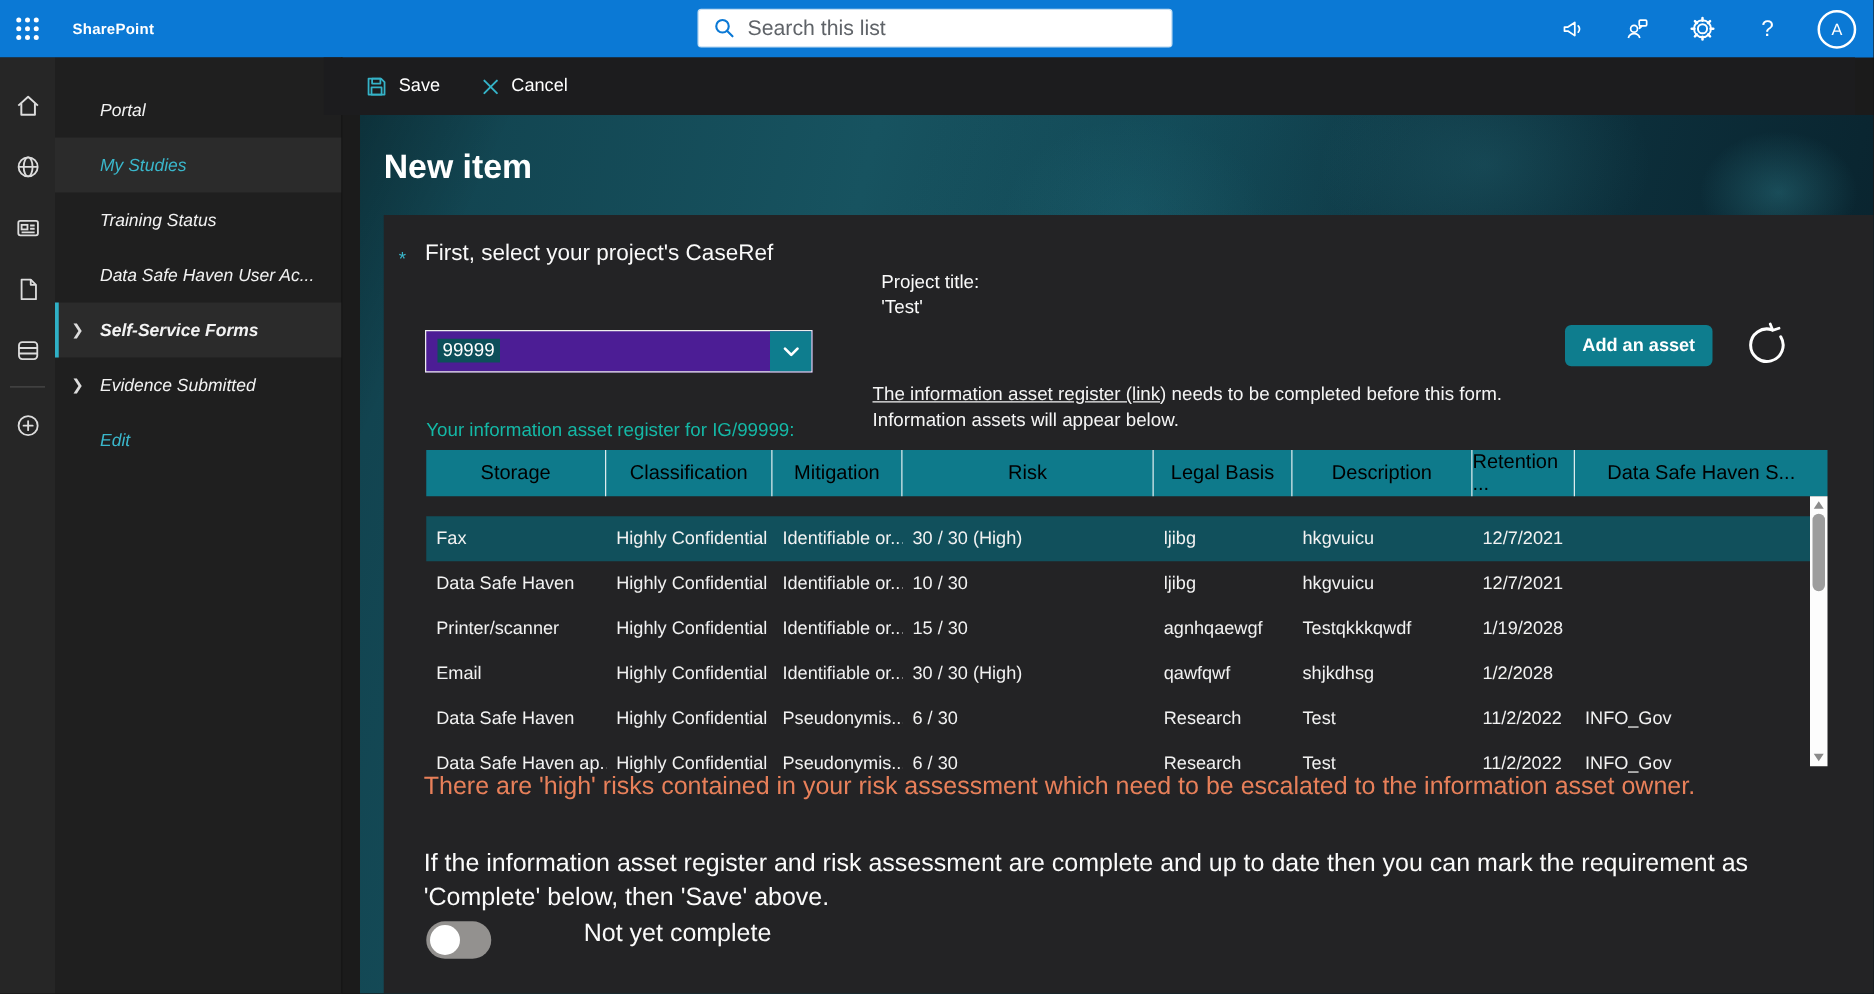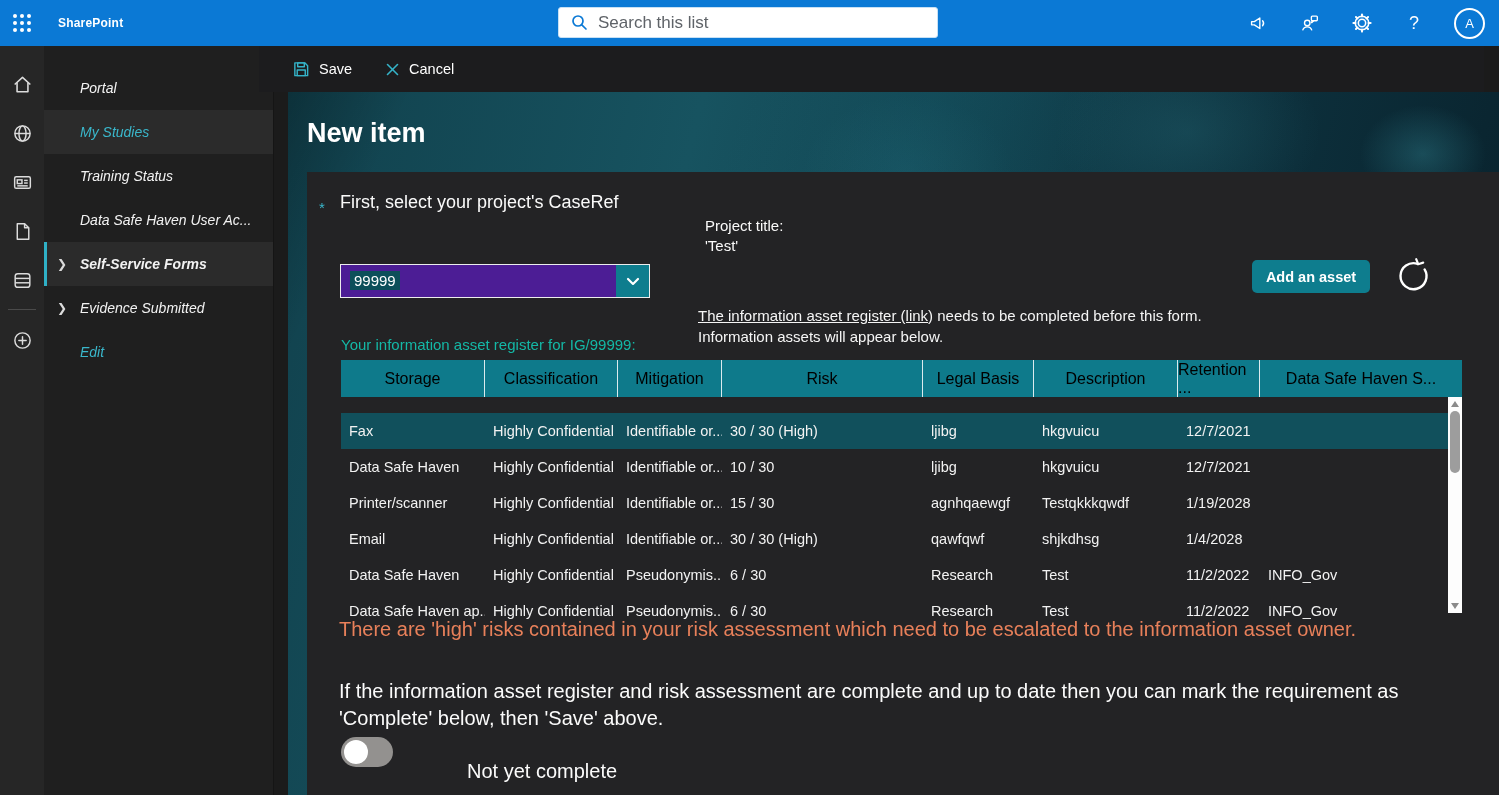--- a/index.html
+++ b/index.html
@@ -80,21 +80,21 @@
   .scroll-arrow-up, .scroll-arrow-down { position:absolute; left:3px; width:0; height:0; border-left:4px solid transparent; border-right:4px solid transparent; cursor:pointer; }
   .scroll-arrow-up { top:4px; border-bottom:6px solid #8a8a8a; }
   .scroll-arrow-down { bottom:4px; border-top:6px solid #8a8a8a; }
   .scroll-thumb { position:absolute; left:2px; top:14px; width:10px; height:62px; background:#9d9d9d; border-radius:5px; cursor:grab; }
 
   
   .warning { position:absolute; left:32px; top:444px; width:1085px; font-size:20px; line-height:27px; color:#e8805a; }
   .info { position:absolute; left:32px; top:506px; width:1085px; font-size:20px; line-height:27px; color:#fbfbfb; }
   .toggle { position:absolute; left:34px; top:565px; width:52px; height:30px; background:#93918f; border-radius:15px; cursor:pointer; }
   .toggle-knob { position:absolute; left:3px; top:3px; width:24px; height:24px; background:#fff; border-radius:50%; }
-  .toggle-label { position:absolute; left:160px; top:588px; font-size:20px; color:#fbfbfb; }
+  .toggle-label { position:absolute; left:160px; top:564px; font-size:20px; color:#fbfbfb; }
 
   svg { display:block; }
 </style>
 </head>
 <body>
 
 <div class="canvas">
 
   <div class="topbar">
     <div class="waffle">
@@ -333,21 +333,21 @@
             <div class="tcell">1/19/2028</div>
             <div class="tcell"></div>
           </div>
           <div class="trow">
             <div class="tcell">Email</div>
             <div class="tcell">Highly Confidential</div>
             <div class="tcell">Identifiable or...</div>
             <div class="tcell">30 / 30 (High)</div>
             <div class="tcell">qawfqwf</div>
             <div class="tcell">shjkdhsg</div>
-            <div class="tcell">1/4/2028</div>
+            <div class="tcell">1/2/2028</div>
             <div class="tcell"></div>
           </div>
           <div class="trow">
             <div class="tcell">Data Safe Haven</div>
             <div class="tcell">Highly Confidential</div>
             <div class="tcell">Pseudonymis...</div>
             <div class="tcell">6 / 30</div>
             <div class="tcell">Research</div>
             <div class="tcell">Test</div>
             <div class="tcell">11/2/2022</div>

